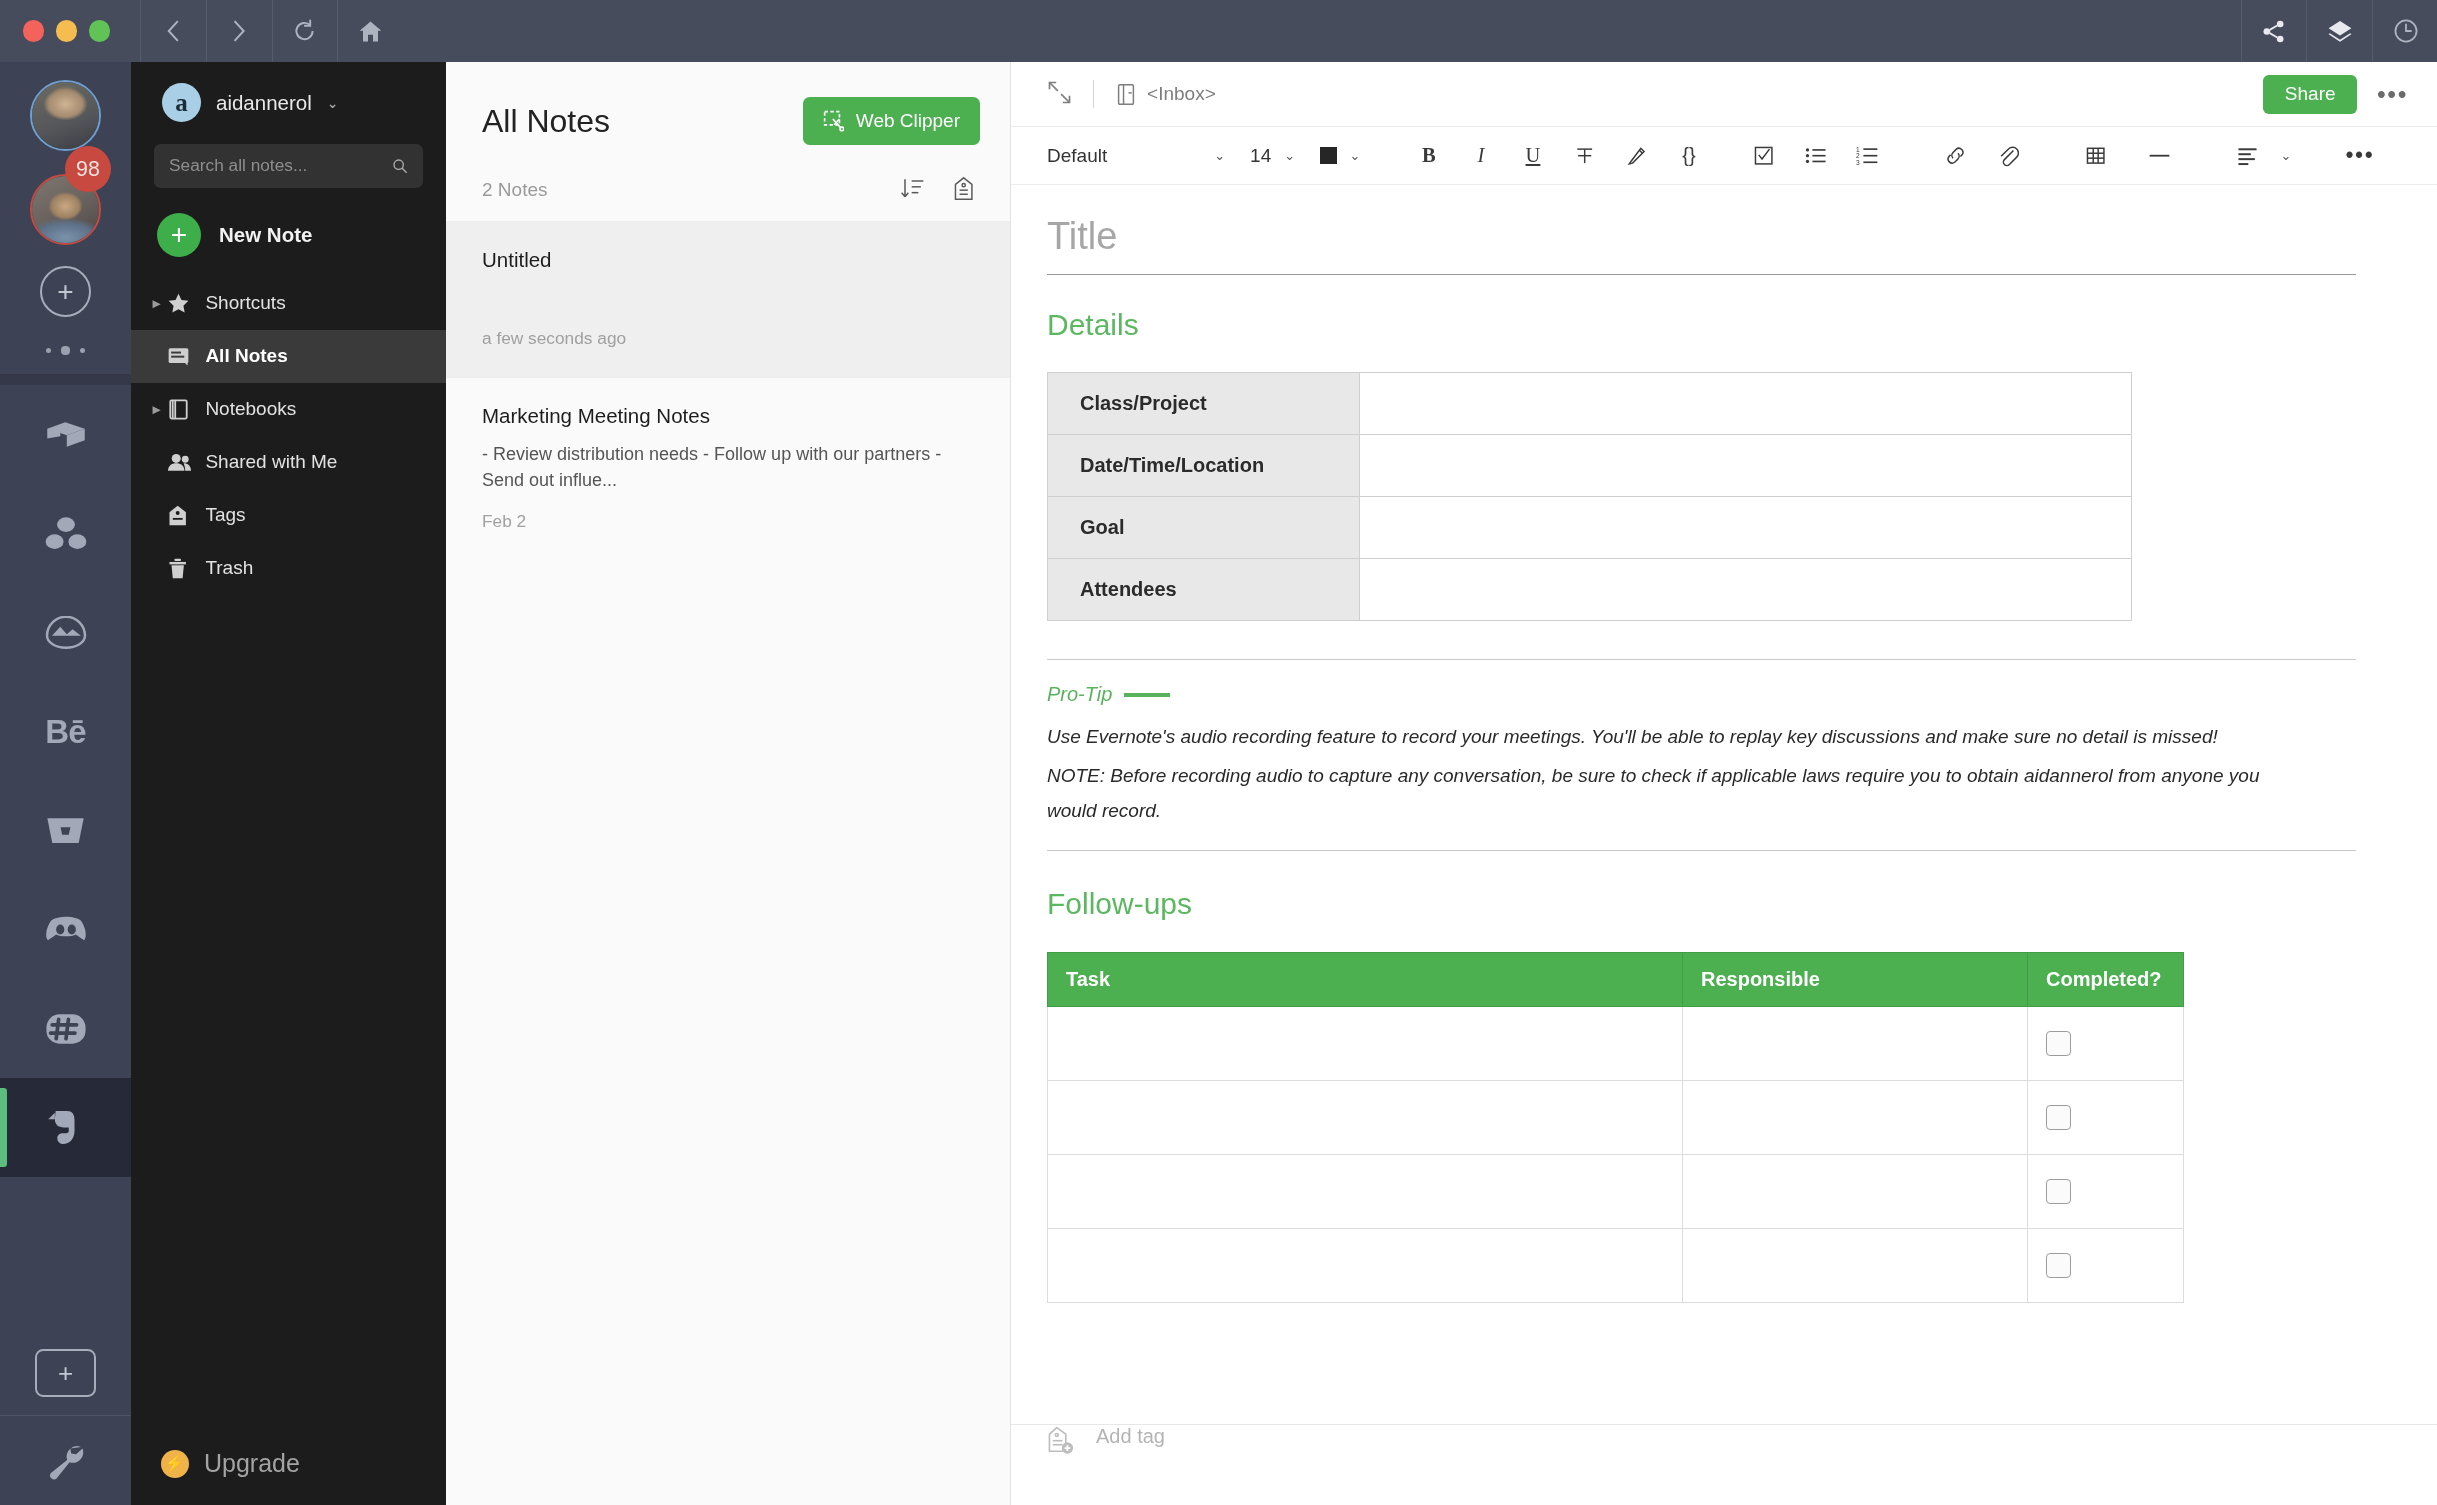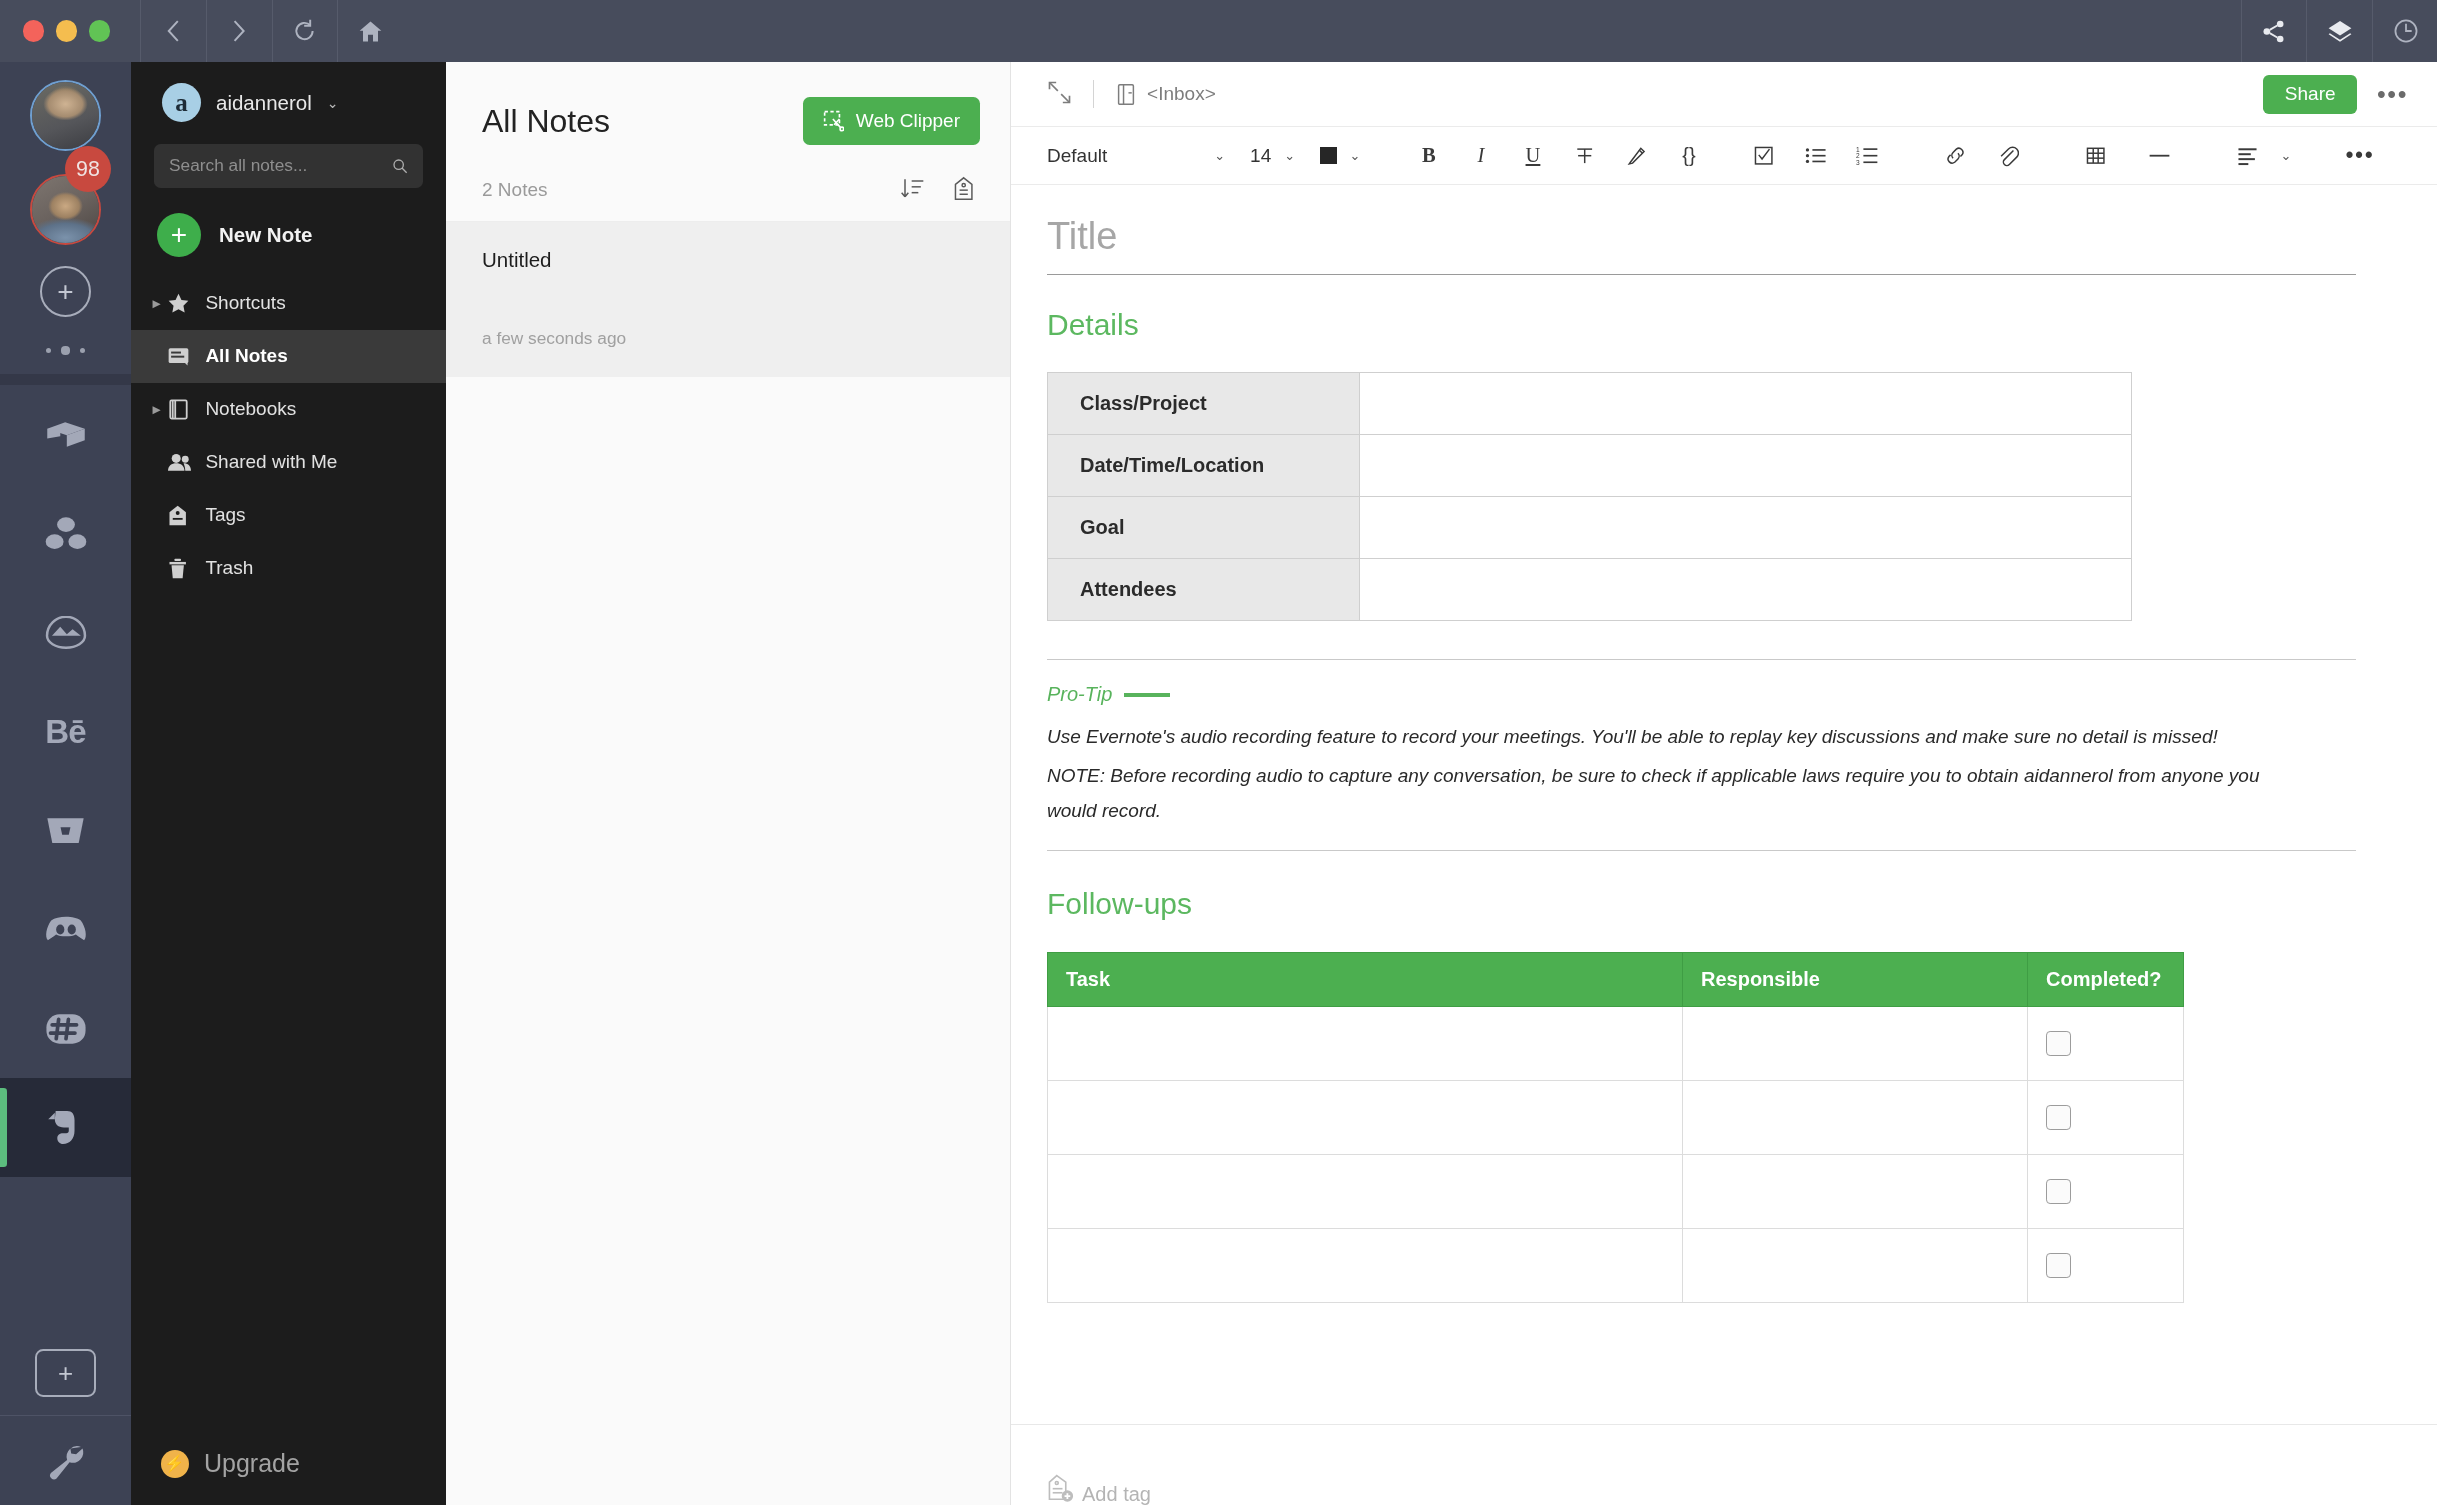--- a/index.html
+++ b/index.html
@@ -224,21 +224,21 @@
     padding: 15px 0 15px 18px; height: 54px; border: 0.8px solid #3f9d44;
   }
   .fu-table td { border: 0.8px solid #dcdcdc; height: 74px; }
   .fu-cb {
     width: 25px; height: 25px; border: 1.6px solid #9c9c9c; border-radius: 4.1px;
     background: #fbfbfb; margin-left: 18px; cursor: pointer;
   }
 
   .ed-tagbar {
     height: 82px; flex: 0 0 82px; border-top: 0.8px solid #e8e8e8; background: #fff;
-    display: flex; align-items: flex-end; padding-left: 36px; gap: 4px;
+    display: flex; align-items: flex-start; padding-left: 36px; gap: 18px;
   }
   .ed-tagbar svg { stroke: #bdbdbd; fill: none; stroke-width: 2; }
   .ed-tag-input {
     border: 0; outline: 0; font-size: 20px; color: #777; background: transparent;
     font-family: "Liberation Sans", sans-serif; width: 329px;
   }
   .ed-tag-input::placeholder { color: #b4b4b4; }
 </style>
 </head>
 <body>
@@ -513,20 +513,25 @@
         </svg>
       </div>
     </div>
 
     <div class="nl-items">
       <div class="nl-item selected">
         <div class="nl-item-title">Untitled</div>
         <div class="nl-spacer-sel"></div>
         <div class="nl-item-date">a few seconds ago</div>
       </div>
+      <div class="nl-item">
+        <div class="nl-item-title">Marketing Meeting Notes</div>
+        <div class="nl-item-snippet">- Review distribution needs - Follow up with our partners - Send out influe...</div>
+        <div class="nl-item-date">Feb 2</div>
+      </div>
     </div>
   </div>
 
   <div class="editor">
     <div class="ed-topbar">
       <span class="ed-expand">
         <svg width="25" height="25" viewBox="0 0 30 30">
           <polyline points="11,3 3,3 3,11"></polyline>
             <line x1="3" y1="3" x2="13" y2="13"></line>
           <polyline points="19,27 27,27 27,19"></polyline>

